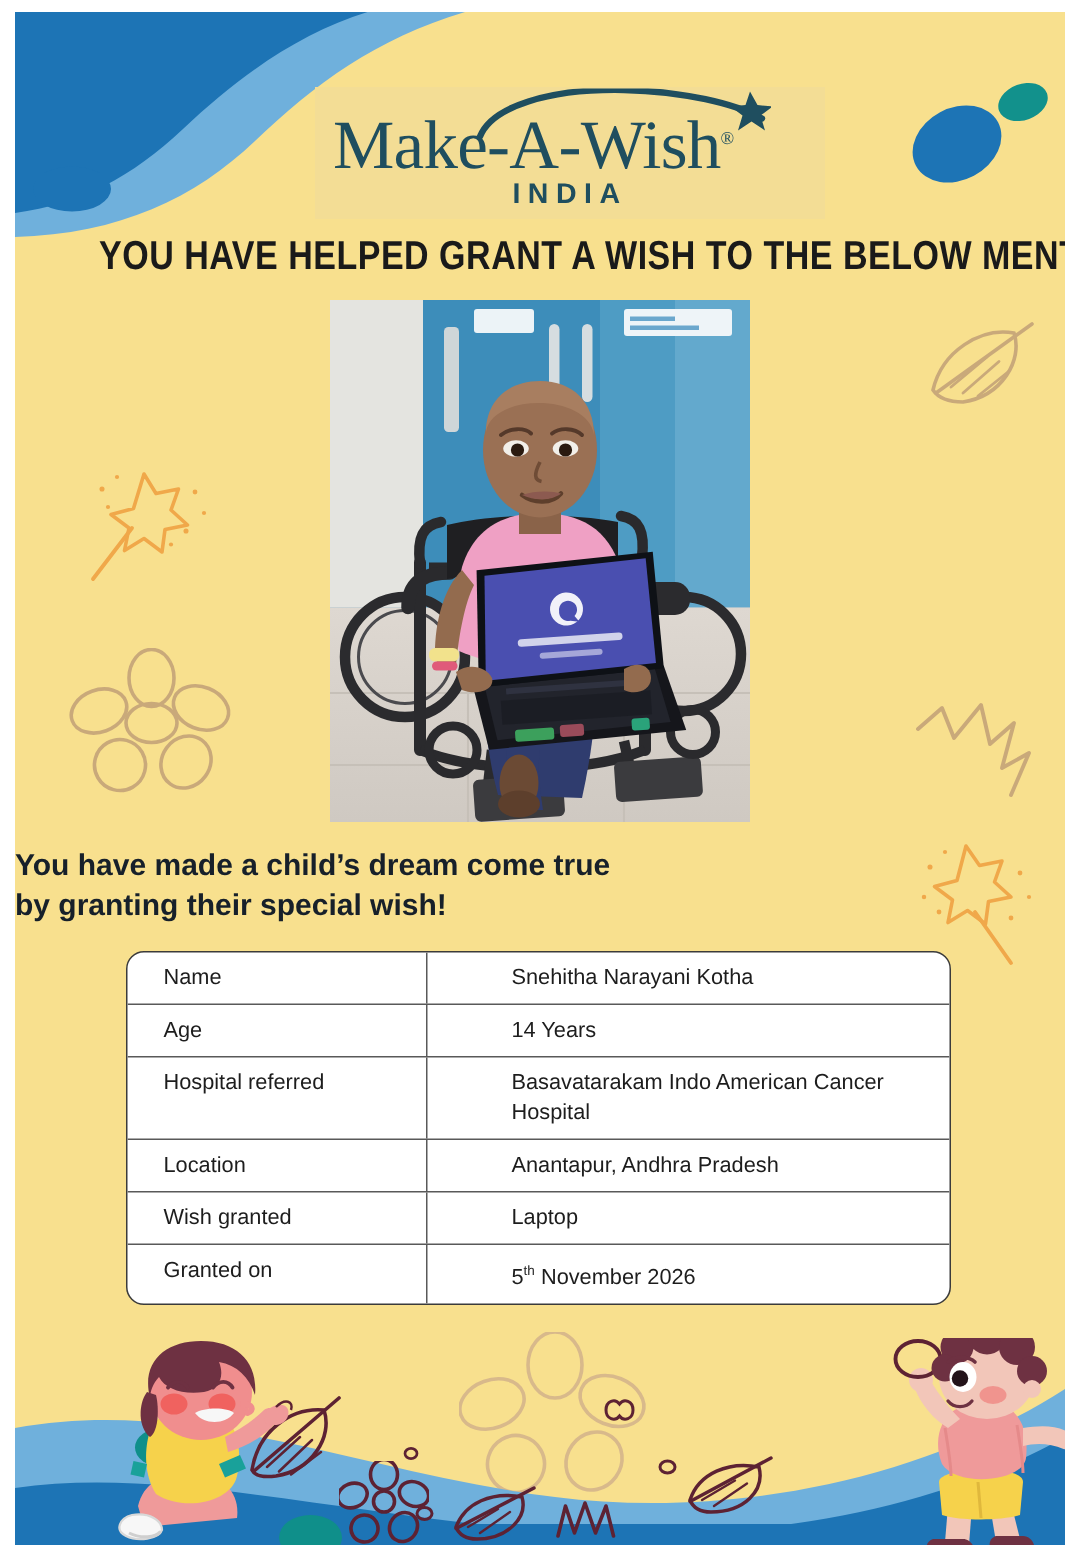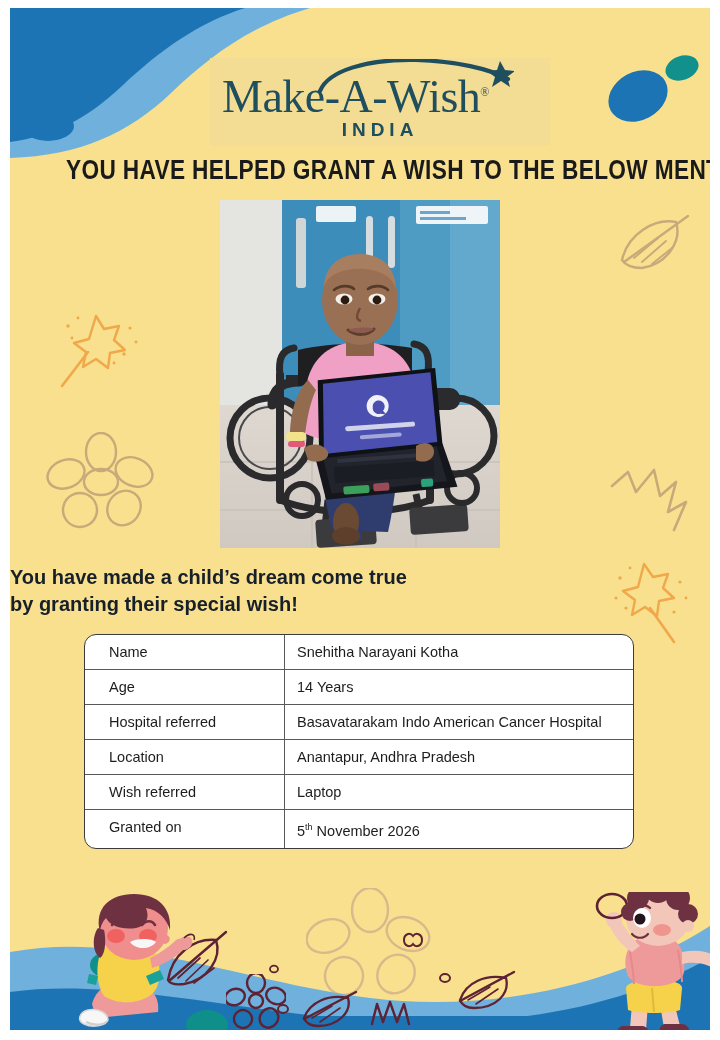--- a/index.html
+++ b/index.html
@@ -38,21 +38,21 @@
   .photo svg{display:block;}
 
   
   .tagline{position:absolute;left:0;top:556px;width:700px;
            font-family:"Liberation Sans",sans-serif;font-weight:bold;font-size:20px;
            line-height:27px;color:#17202a;}
 
   
   .tbl{position:absolute;left:74px;top:626px;width:548px;background:#ffffff;
        border:1.6px solid #3b3b3b;border-radius:12px;overflow:hidden;}
-  .row{display:flex;border-bottom:1.3px solid #595959;}
+  .row{display:flex;border-bottom:1.3px solid #595959;gap:44px;}
   .row:last-child{border-bottom:none;}
   .lab{width:200px;flex:0 0 200px;padding:7px 0 7px 24px;box-sizing:border-box;
        font-size:14.5px;color:#1d1d1d;border-right:1.3px solid #595959;line-height:20px;}
   .val{flex:1;padding:7px 6px 7px 12px;box-sizing:border-box;font-size:14.5px;color:#1d1d1d;line-height:20px;}
   .val sup{font-size:9px;vertical-align:super;}
 
   
   .wave-bottom{position:absolute;left:0;bottom:0;width:700px;height:190px;}
   
   .doodle{position:absolute;}
@@ -219,21 +219,21 @@
       </div>
       <div class="row">
         <div class="lab">Hospital referred</div>
         <div class="val">Basavatarakam Indo American Cancer Hospital</div>
       </div>
       <div class="row">
         <div class="lab">Location</div>
         <div class="val">Anantapur, Andhra Pradesh</div>
       </div>
       <div class="row">
-        <div class="lab">Wish referred</div>
+        <div class="lab">Wish granted</div>
         <div class="val">Laptop</div>
       </div>
       <div class="row">
         <div class="lab">Granted on</div>
         <div class="val"><span>5</span><sup>th</sup><span> November 2026</span></div>
       </div>
     </div>
 
     <svg class="doodle" style="left:600px;top:200px;" width="90" height="70" viewBox="0 0 90 70">
       <path d="M12,52 C18,26 44,10 66,14 C72,32 58,56 32,60 C24,60 16,58 12,52 Z" fill="none" stroke="#c9a97a" stroke-width="2.4"></path>

